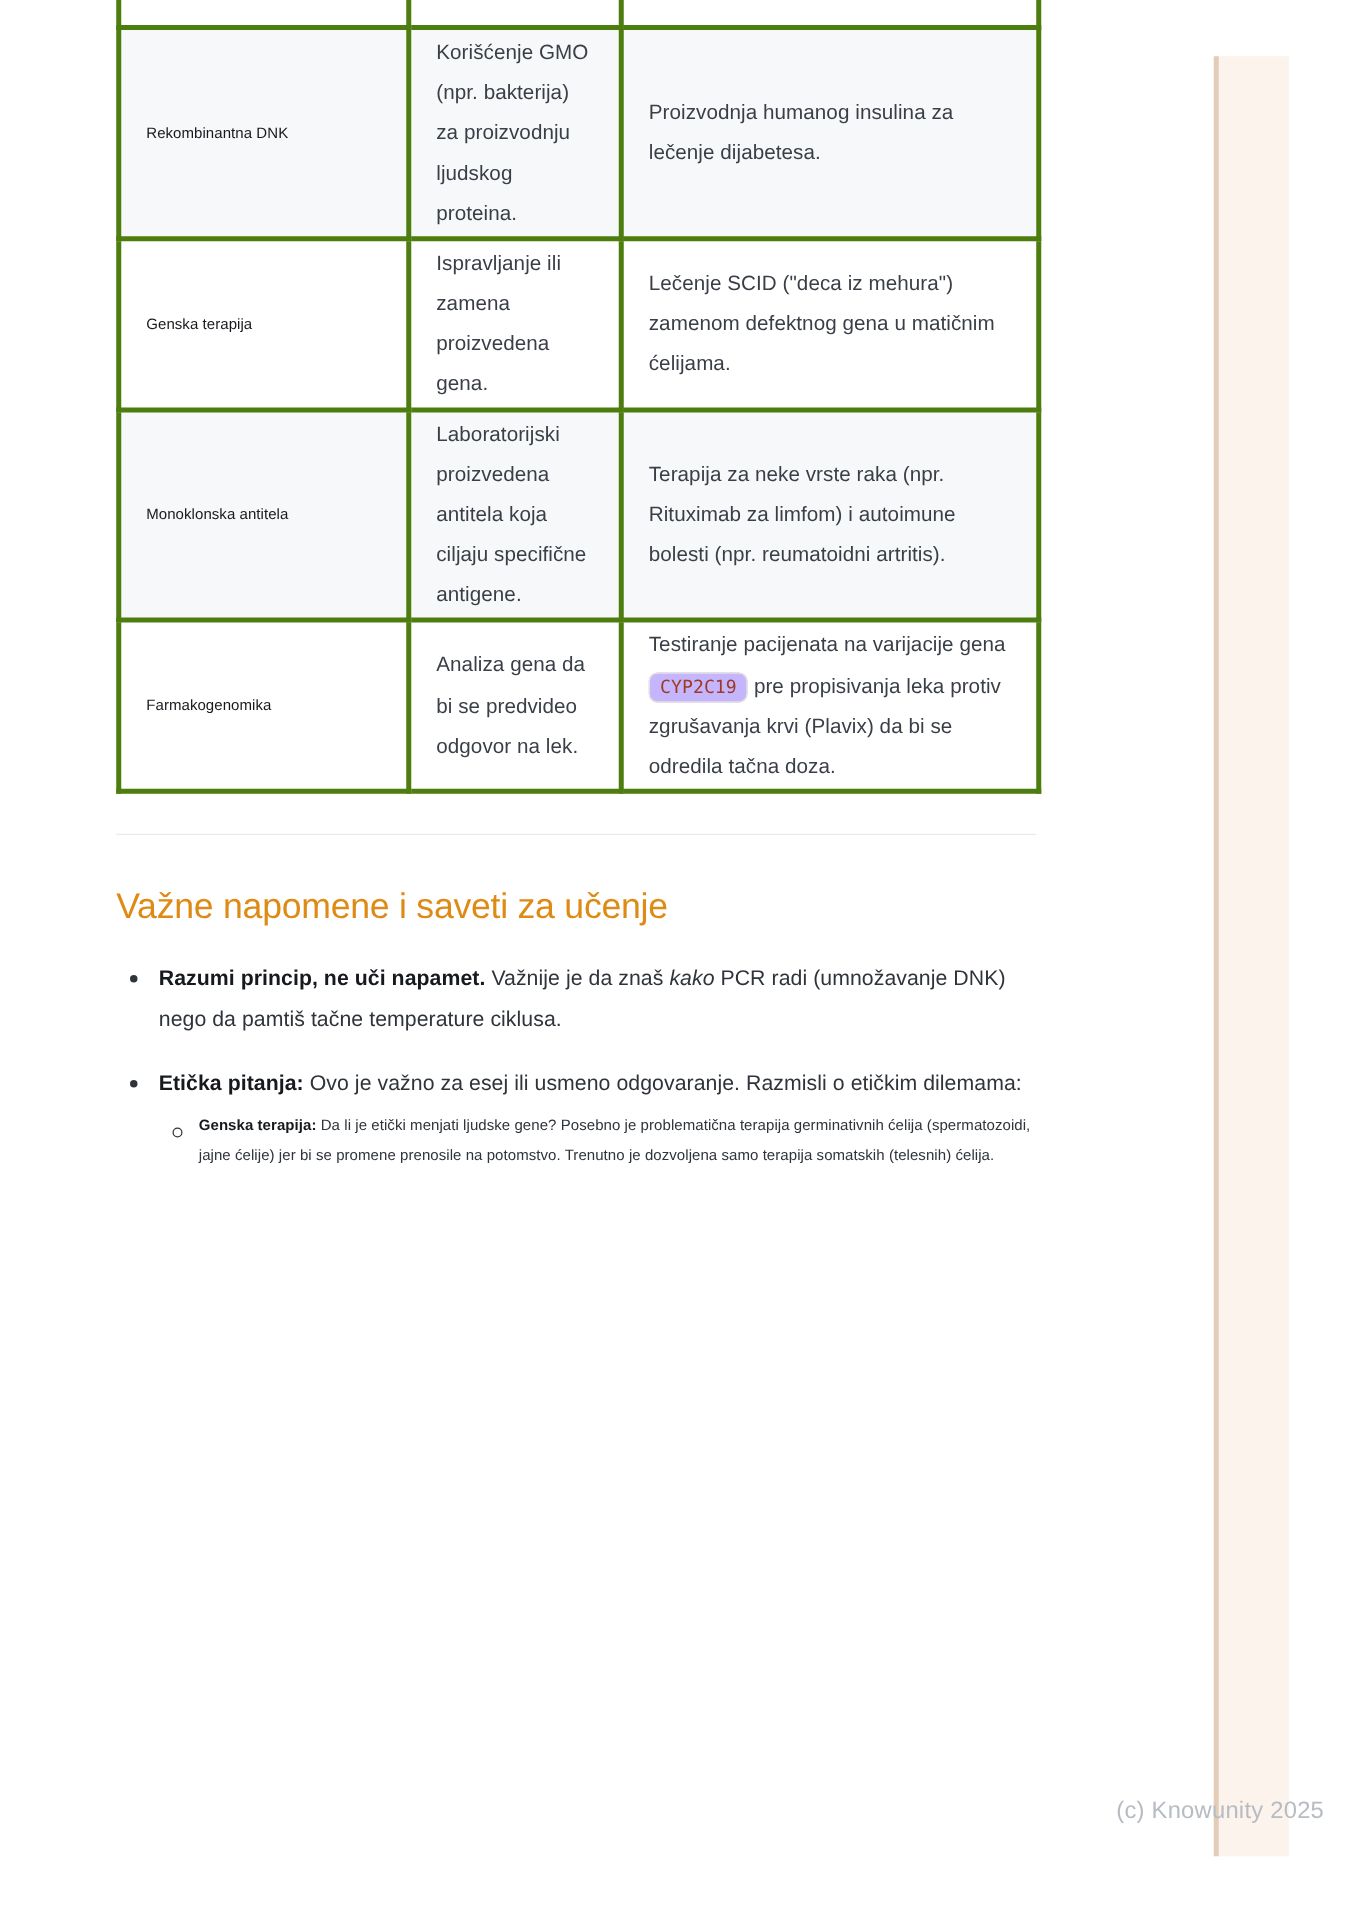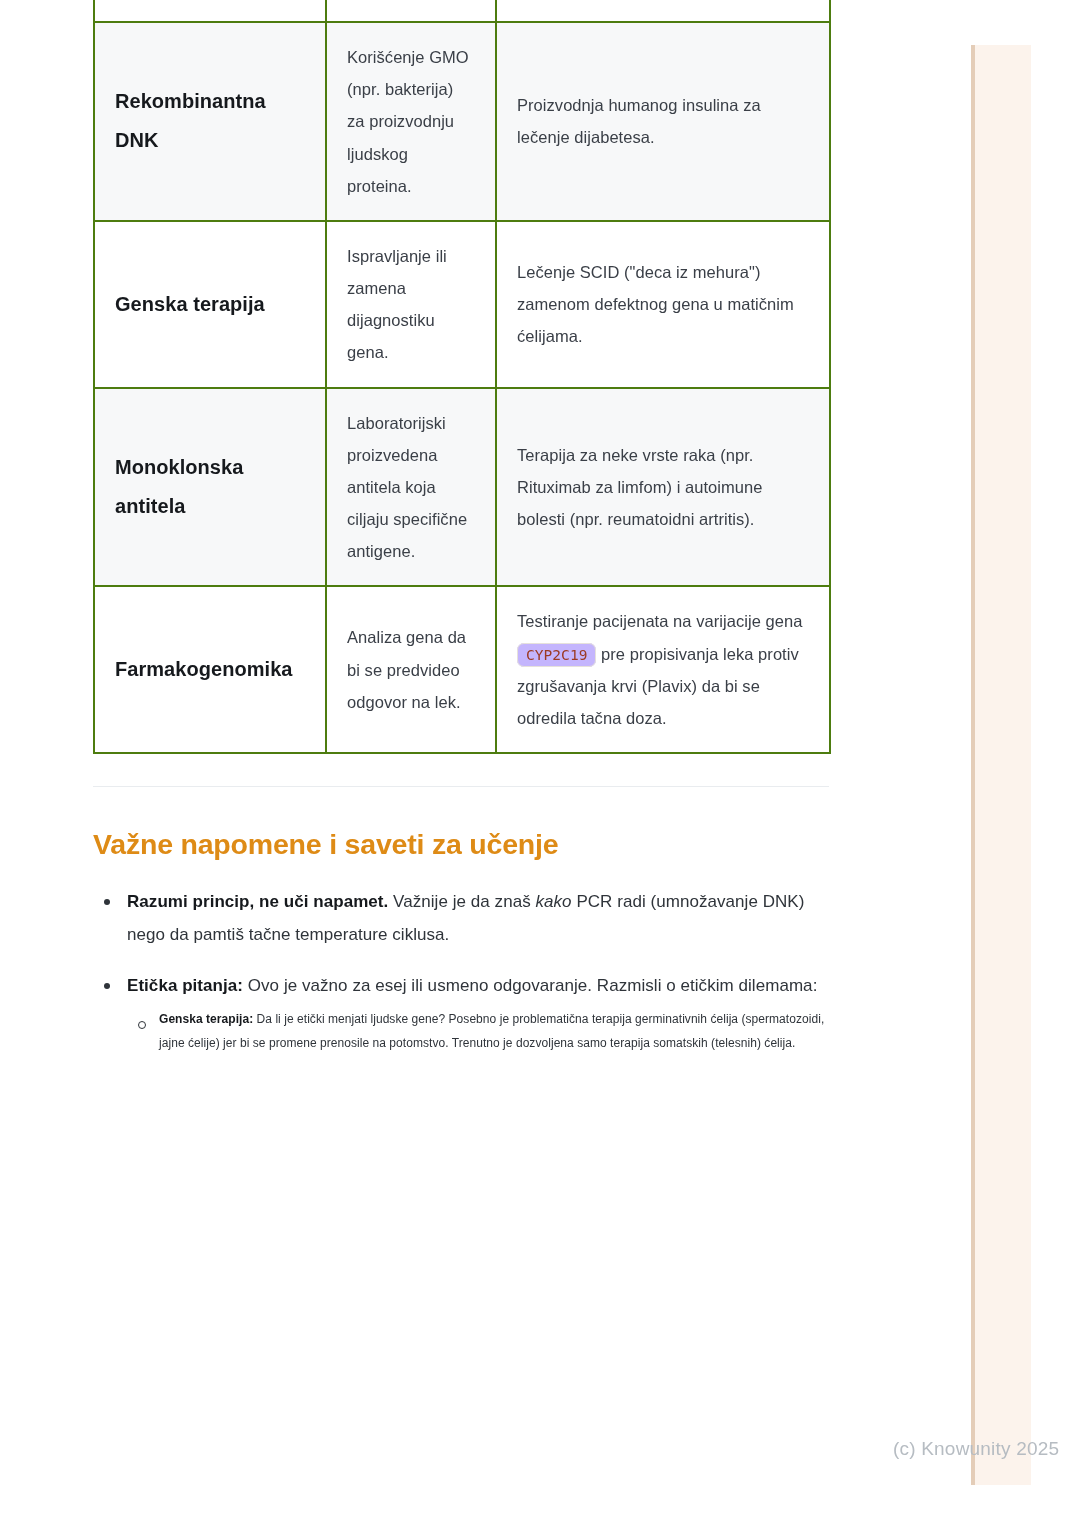--- a/index.html
+++ b/index.html
@@ -44,32 +44,32 @@
     width: 736px;
     border-collapse: collapse;
     table-layout: fixed;
     margin-top: 0;
   }
   .tbl col.c1 { width: 232px; }
   .tbl col.c2 { width: 170px; }
   .tbl col.c3 { width: 334px; }
 
   .tbl td {
-    border: 2px solid #4d7c0f;
-    padding: 18px 20px;
+    border: 4px solid #4d7c0f;
+    padding: 2px 20px;
     vertical-align: middle;
     font-size: 16.5px;
     line-height: 1.95;
     color: #3a3f47;
     letter-spacing: 0.05px;
   }
   .tbl td.term {
-    font-weight: 700;
+    font-weight: 400;
     color: #16191d;
-    font-size: 20px;
+    font-size: 12px;
     line-height: 1.95;
   }
   .tbl tr.alt td { background: #f7f8f9; }
   .tbl tr.plain td { background: #ffffff; }
 
   
   .tbl tr.stub td {
     height: 22px;
     padding: 0;
     border-top: none;
@@ -93,21 +93,21 @@
     background: #e9ecef;
     margin: 32px 0 0 0;
     width: 736px;
     border: none;
   }
 
   
   .sec-heading {
     color: #de8b16;
     font-size: 28.5px;
-    font-weight: 700;
+    font-weight: 400;
     letter-spacing: -0.2px;
     margin: 40px 0 22px 0;
     line-height: 1.25;
   }
 
   
   ul.tips {
     list-style: none;
     margin: 0;
     padding: 0;
@@ -192,21 +192,21 @@
         </tr>
 
         <tr class="alt">
           <td class="term">Rekombinantna DNK</td>
           <td>Korišćenje GMO (npr. bakterija) za proizvodnju ljudskog proteina.</td>
           <td>Proizvodnja humanog insulina za lečenje dijabetesa.</td>
         </tr>
 
         <tr class="plain">
           <td class="term">Genska terapija</td>
-          <td>Ispravljanje ili zamena dijagnostiku gena.</td>
+          <td>Ispravljanje ili zamena proizvedena gena.</td>
           <td>Lečenje SCID ("deca iz mehura") zamenom defektnog gena u matičnim ćelijama.</td>
         </tr>
 
         <tr class="alt">
           <td class="term">Monoklonska antitela</td>
           <td>Laboratorijski proizvedena antitela koja ciljaju specifične antigene.</td>
           <td>Terapija za neke vrste raka (npr. Rituximab za limfom) i autoimune bolesti (npr. reumatoidni artritis).</td>
         </tr>
 
         <tr class="plain">

